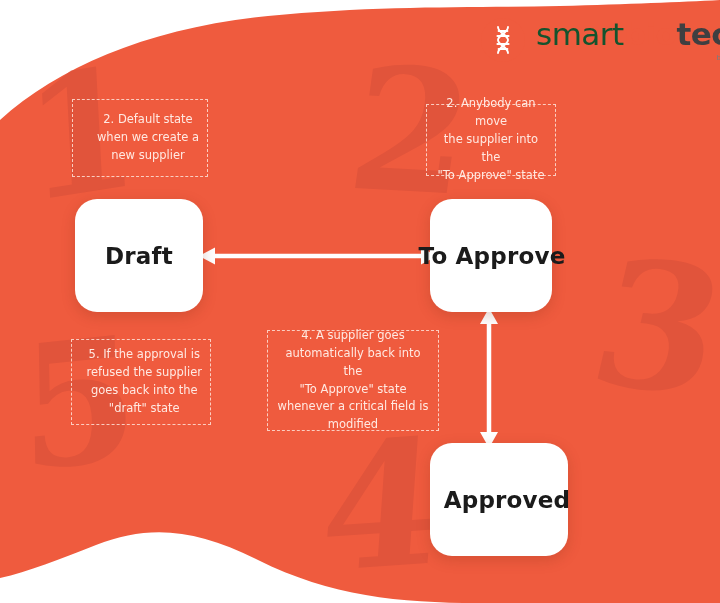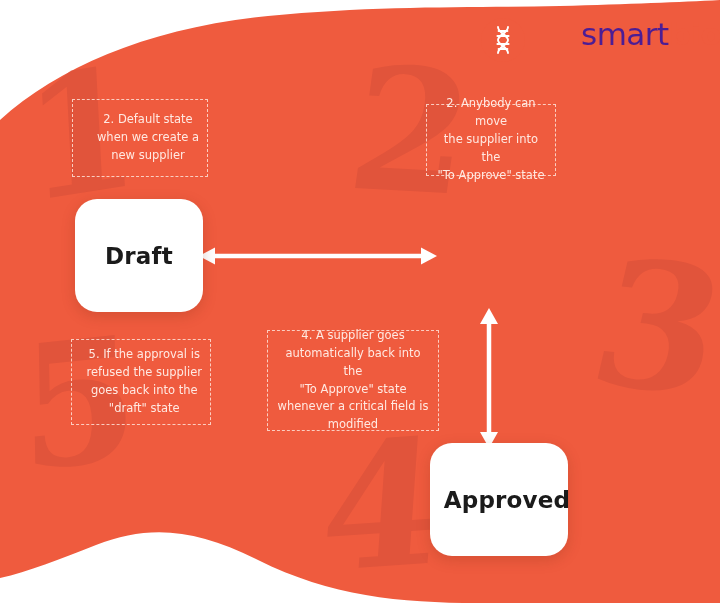--- a/index.html
+++ b/index.html
@@ -31,21 +31,21 @@
   .wm-3{left:598px; top:240px; font-size:175px; transform:rotate(6deg)  skewX(-7deg);}
   .wm-4{left:322px; top:420px; font-size:172px; transform:rotate(-4deg) skewX(-8deg);}
   .wm-5{left:20px;  top:318px; font-size:170px; transform:rotate(-6deg) skewX(-5deg);}
 
   
   #logo{position:absolute;left:481px;top:18px;display:flex;align-items:center;gap:11px;}
   #logo-mark{width:44px;height:44px;border-radius:50%;background:#ef5b3e;
              display:flex;align-items:center;justify-content:center;flex:none;}
   #logo-words{display:flex;flex-direction:column;align-items:flex-end;line-height:1;}
   .logo-text{font-size:31px;letter-spacing:-.5px;font-family:"DejaVu Sans",sans-serif;}
-  .lt-smart{color:#4c1d95;margin-left:45px;}
+  .lt-smart{color:#14532d;}
   .lt-bio{color:#ef5b3e;font-weight:700;margin-top:7px;}
   .lt-tech{color:#3f3f41;font-weight:700;}
   #logo-tag{font-size:8px;color:#7b7c7e;margin-top:4px;letter-spacing:.3px;}
 
   
   .state{
     position:absolute;
     background:#ffffff;
     border-radius:22px;
     box-shadow:0 4px 14px rgba(120,40,20,.22);
@@ -134,20 +134,23 @@
 
   <svg class="arrow" id="arrow-v" viewBox="0 0 32 140">
     <line x1="16" y1="14" x2="16" y2="126" stroke="#ffffff" stroke-width="4.5"></line>
     <polygon points="16,0 7,16 25,16" fill="#ffffff"></polygon>
     <polygon points="16,140 7,124 25,124" fill="#ffffff"></polygon>
   </svg>
 
   <div class="state" id="state-draft">
     <span class="state-label">Draft</span>
   </div>
+  <div class="state" id="state-toapprove">
+    <span class="state-label">To Approve</span>
+  </div>
   <div class="state" id="state-approved">
     <span class="state-label">Approved</span>
   </div>
 
   <div class="callout" id="callout-1">
     <span>2.    Default state
 when we create a
 new supplier</span>
   </div>
   <div class="callout" id="callout-2">

